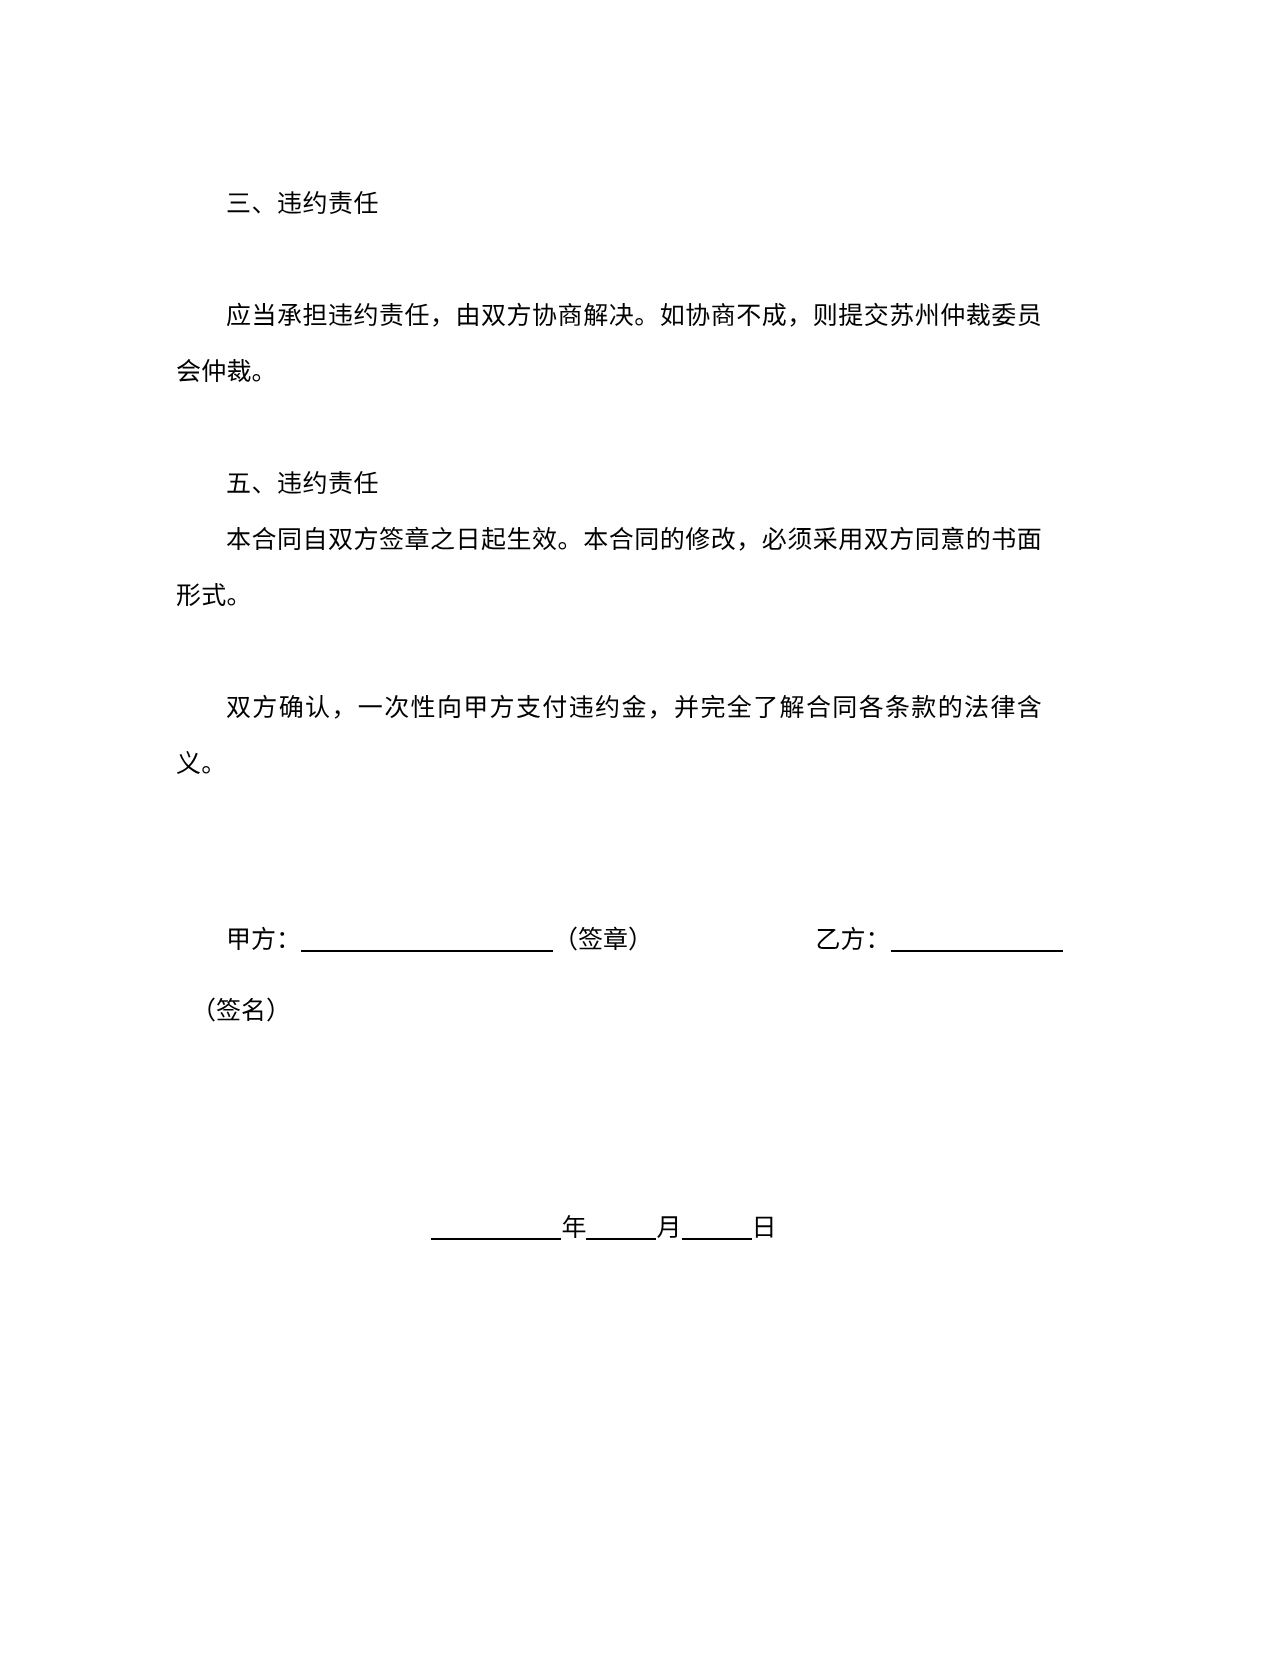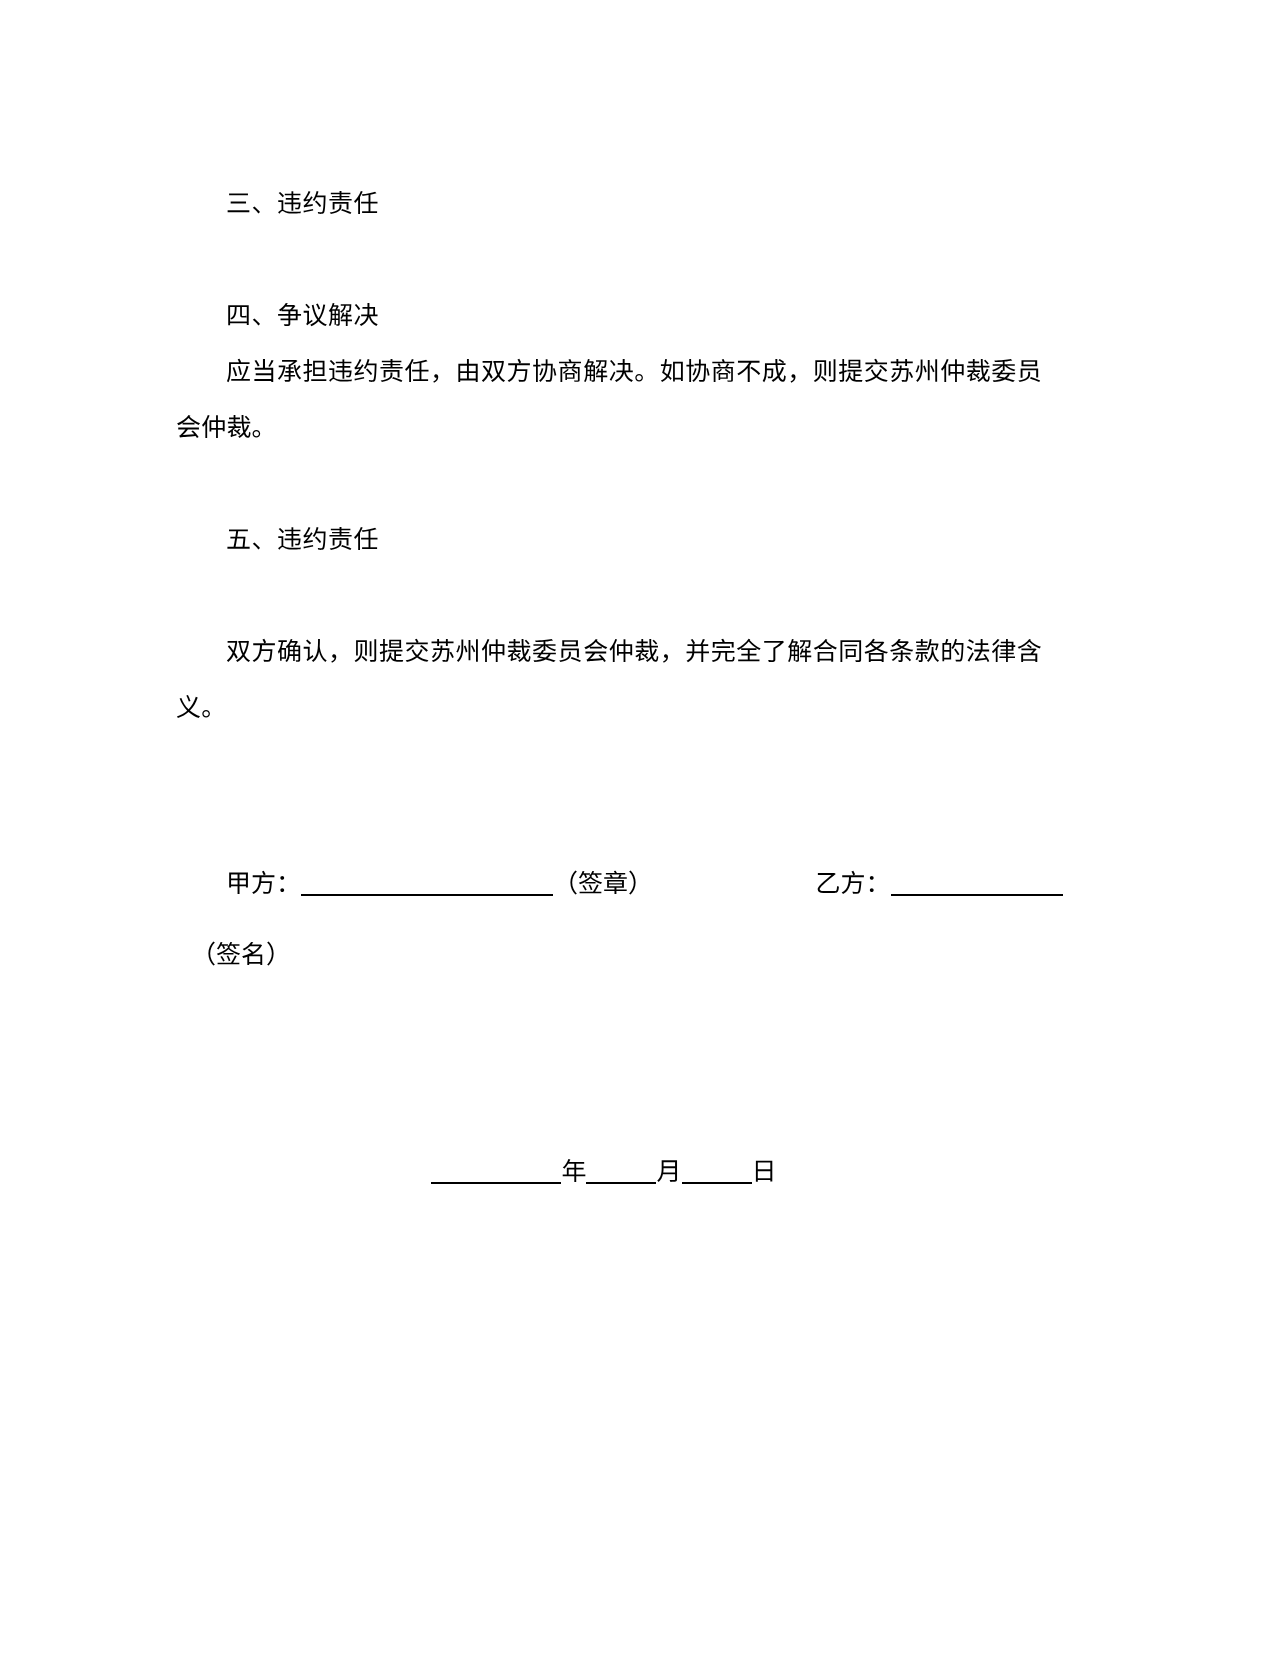--- a/index.html
+++ b/index.html
@@ -101,32 +101,32 @@
 
 <div class="page">
   <div class="content">
 
     <p class="heading">三、违约责任</p>
 
 
 
     <div class="gap-md"></div>
 
-    <p class="heading">四、争议解决</p>
 
     <p class="para">应当承担违约责任，由双方协商解决。如协商不成，则提交苏州仲裁委员会仲裁。</p>
 
     <div class="gap-md"></div>
 
     <p class="heading">五、违约责任</p>
 
+    <p class="para">本合同自双方签章之日起生效。本合同的修改，必须采用双方同意的书面形式。</p>
 
     <div class="gap-md"></div>
 
-    <p class="para">双方确认，则提交苏州仲裁委员会仲裁，并完全了解合同各条款的法律含义。</p>
+    <p class="para">双方确认，一次性向甲方支付违约金，并完全了解合同各条款的法律含义。</p>
 
     <div class="gap-xl"></div>
 
     <p class="sig-row">
       <span class="sig-block sig-left">
         <span>甲方：</span><span class="rule rule-a"></span><span>（签章）</span>
       </span>
       <span class="sig-spacer"></span>
       <span class="sig-block">
         <span>乙方：</span><span class="rule rule-b"></span>

